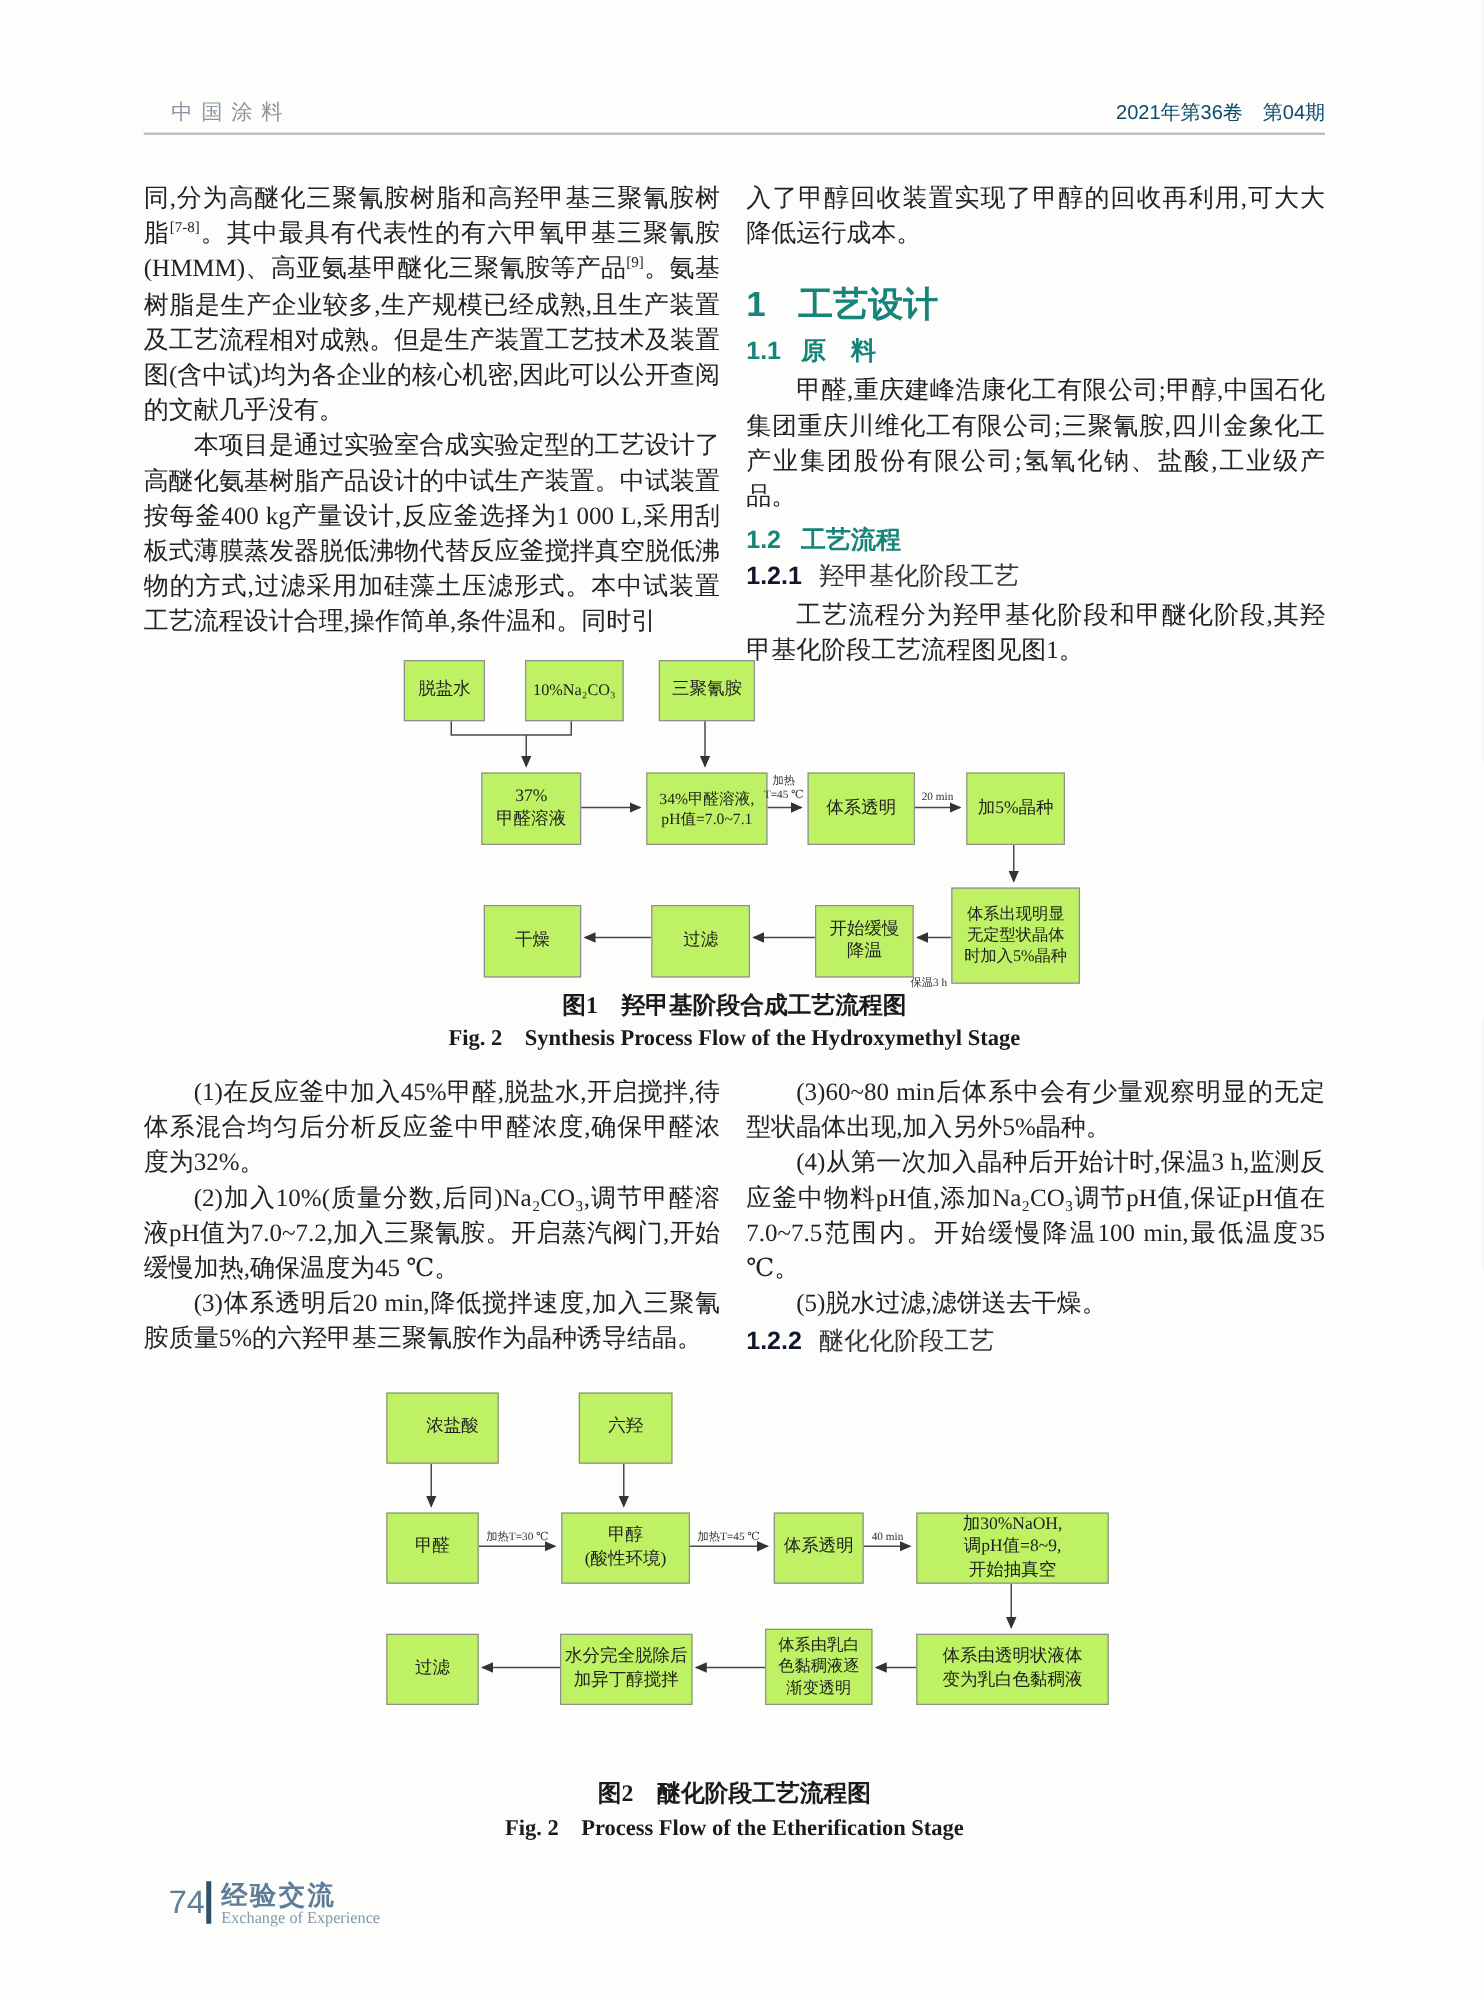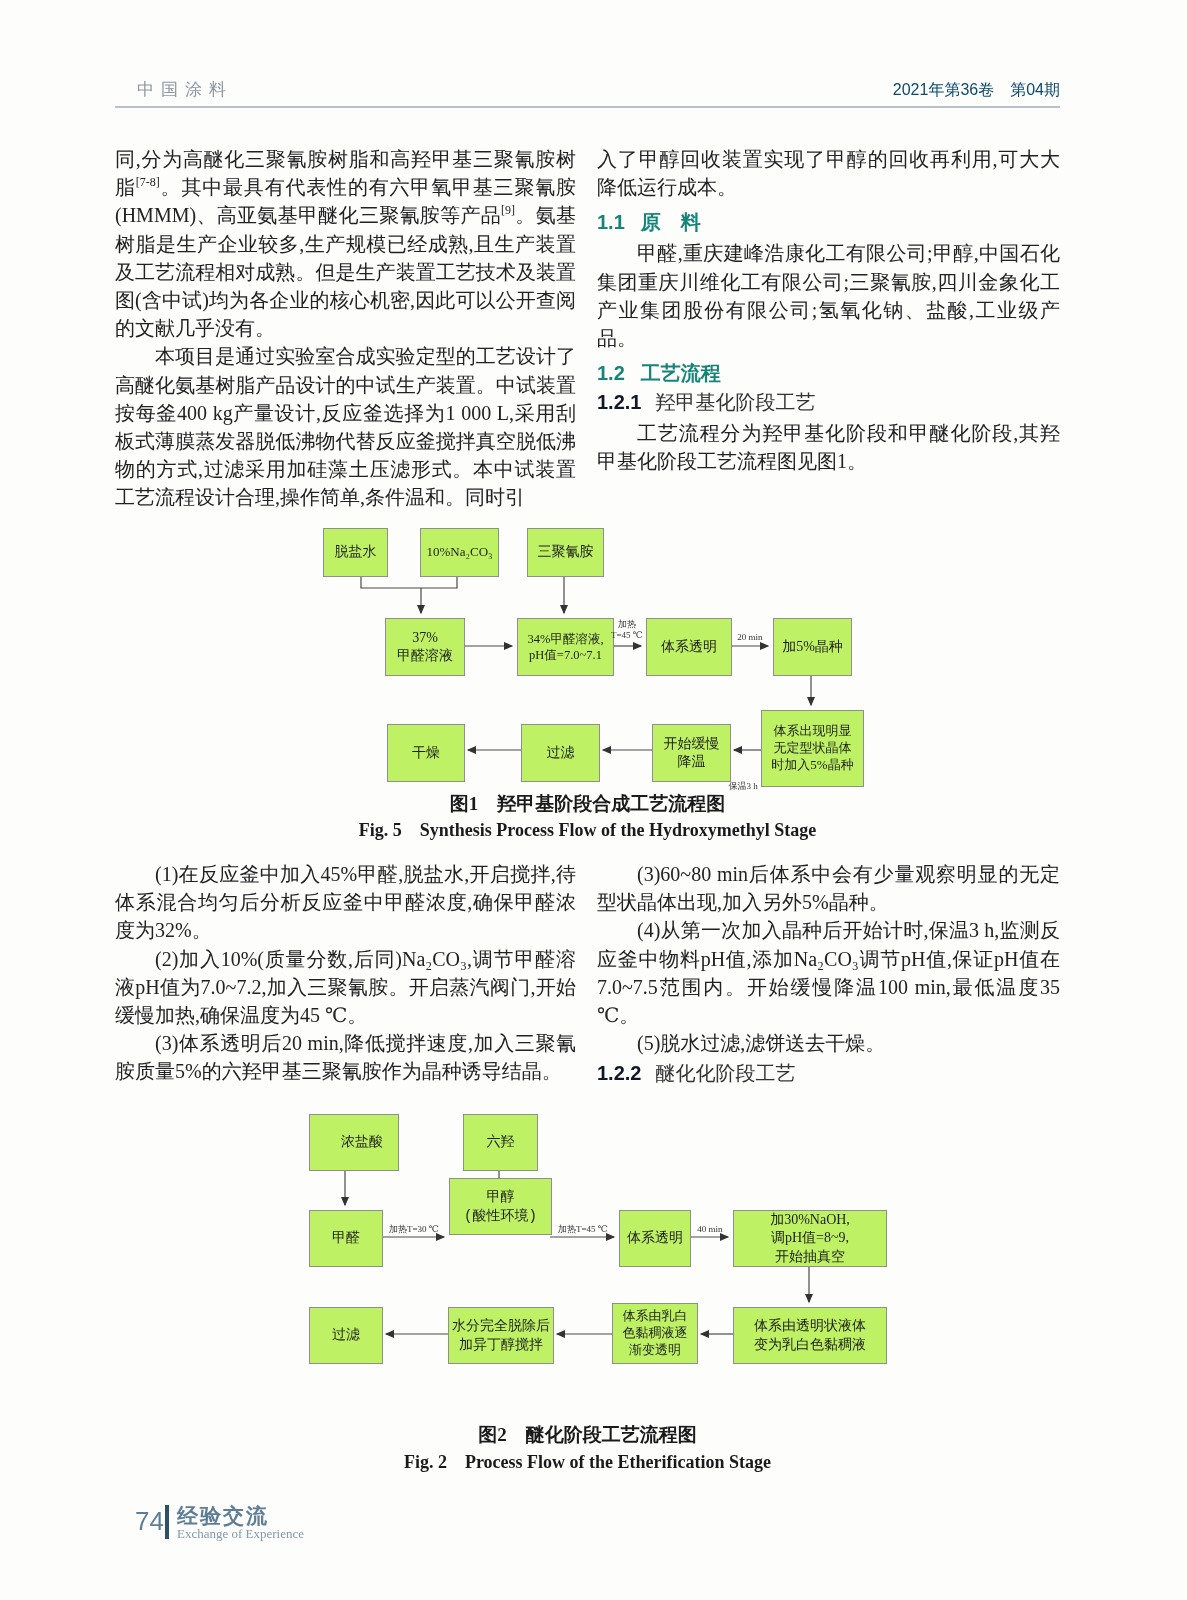--- a/index.html
+++ b/index.html
@@ -48,21 +48,21 @@
   #b6{left:646px;top:618px;width:84px;height:56px;}
   #b7{left:773px;top:618px;width:77px;height:56px;}
   #b8{left:761px;top:710px;width:101px;height:75px;font-size:13px;}
   #b9{left:652px;top:724px;width:77px;height:56px;}
   #b10{left:521px;top:724px;width:77px;height:56px;}
   #b11{left:387px;top:724px;width:76px;height:56px;}
 
   #c1{left:309px;top:1114px;width:72px;height:55px;padding-left:16px;}
   #c2{left:463px;top:1114px;width:73px;height:55px;}
   #c3{left:309px;top:1210px;width:72px;height:55px;}
-  #c4{left:449px;top:1178px;width:101px;height:55px;font-family:Liberation Mono, monospace;}
+  #c4{left:449px;top:1210px;width:101px;height:55px;}
   #c5{left:619px;top:1210px;width:70px;height:55px;}
   #c6{left:733px;top:1210px;width:152px;height:55px;}
   #c7{left:309px;top:1307px;width:72px;height:55px;}
   #c8{left:448px;top:1307px;width:104px;height:55px;}
   #c9{left:612px;top:1303px;width:84px;height:59px;font-size:13px;}
   #c10{left:733px;top:1307px;width:152px;height:55px;}
 
   
   .alab{position:absolute;font-size:9px;line-height:11px;color:#333;text-align:center;
         white-space:pre-line;}
@@ -135,20 +135,21 @@
     <line x1="448" y1="1334" x2="386" y2="1334" marker-end="url(#ah)"></line>
   </svg>
 
   <div class="col col-left" id="intro-left">
     <p class="para noindent"><span>同,分为高醚化三聚氰胺树脂和高羟甲基三聚氰胺树脂</span><sup>[7-8]</sup><span>。其中最具有代表性的有六甲氧甲基三聚氰胺(HMMM)、高亚氨基甲醚化三聚氰胺等产品</span><sup>[9]</sup><span>。氨基树脂是生产企业较多,生产规模已经成熟,且生产装置及工艺流程相对成熟。但是生产装置工艺技术及装置图(含中试)均为各企业的核心机密,因此可以公开查阅的文献几乎没有。</span></p>
     <p class="para">本项目是通过实验室合成实验定型的工艺设计了高醚化氨基树脂产品设计的中试生产装置。中试装置按每釜400 kg产量设计,反应釜选择为1 000 L,采用刮板式薄膜蒸发器脱低沸物代替反应釜搅拌真空脱低沸物的方式,过滤采用加硅藻土压滤形式。本中试装置工艺流程设计合理,操作简单,条件温和。同时引</p>
   </div>
 
   <div class="col col-right" id="col-right-top">
     <p class="para noindent">入了甲醇回收装置实现了甲醇的回收再利用,可大大降低运行成本。</p>
+    <div class="h1"><span class="num">1</span><span>工艺设计</span></div>
     <div class="h2"><span class="num">1.1</span><span>原　料</span></div>
     <p class="para after-h">甲醛,重庆建峰浩康化工有限公司;甲醇,中国石化集团重庆川维化工有限公司;三聚氰胺,四川金象化工产业集团股份有限公司;氢氧化钠、盐酸,工业级产品。</p>
     <div class="h2"><span class="num">1.2</span><span>工艺流程</span></div>
     <div class="h3"><span class="num">1.2.1</span><span>羟甲基化阶段工艺</span></div>
     <p class="para after-h">工艺流程分为羟甲基化阶段和甲醚化阶段,其羟甲基化阶段工艺流程图见图1。</p>
   </div>
 
   <div class="fbox" id="b1">脱盐水</div>
   <div class="fbox" id="b2">10%Na₂CO₃</div>
   <div class="fbox" id="b3">三聚氰胺</div>
@@ -163,21 +164,21 @@
 时加入5%晶种</div>
   <div class="fbox" id="b9">开始缓慢
 降温</div>
   <div class="fbox" id="b10">过滤</div>
   <div class="fbox" id="b11">干燥</div>
   <div class="alab" id="lab-f1-heat">加热
 T=45 ℃</div>
   <div class="alab" id="lab-f1-20min">20 min</div>
   <div class="alab" id="lab-f1-keep">保温3 h</div>
   <div class="cap cap-cn" id="fig1-cap-cn">图1　羟甲基阶段合成工艺流程图</div>
-  <div class="cap cap-en" id="fig1-cap-en">Fig. 5　Synthesis Process Flow of the Hydroxymethyl Stage</div>
+  <div class="cap cap-en" id="fig1-cap-en">Fig. 2　Synthesis Process Flow of the Hydroxymethyl Stage</div>
 
   <div class="col col-left" id="steps-left">
     <p class="para">(1)在反应釜中加入45%甲醛,脱盐水,开启搅拌,待体系混合均匀后分析反应釜中甲醛浓度,确保甲醛浓度为32%。</p>
     <p class="para">(2)加入10%(质量分数,后同)Na₂CO₃,调节甲醛溶液pH值为7.0~7.2,加入三聚氰胺。开启蒸汽阀门,开始缓慢加热,确保温度为45 ℃。</p>
     <p class="para">(3)体系透明后20 min,降低搅拌速度,加入三聚氰胺质量5%的六羟甲基三聚氰胺作为晶种诱导结晶。</p>
   </div>
   <div class="col col-right" id="steps-right">
     <p class="para">(3)60~80 min后体系中会有少量观察明显的无定型状晶体出现,加入另外5%晶种。</p>
     <p class="para">(4)从第一次加入晶种后开始计时,保温3 h,监测反应釜中物料pH值,添加Na₂CO₃调节pH值,保证pH值在7.0~7.5范围内。开始缓慢降温100 min,最低温度35 ℃。</p>
     <p class="para">(5)脱水过滤,滤饼送去干燥。</p>

